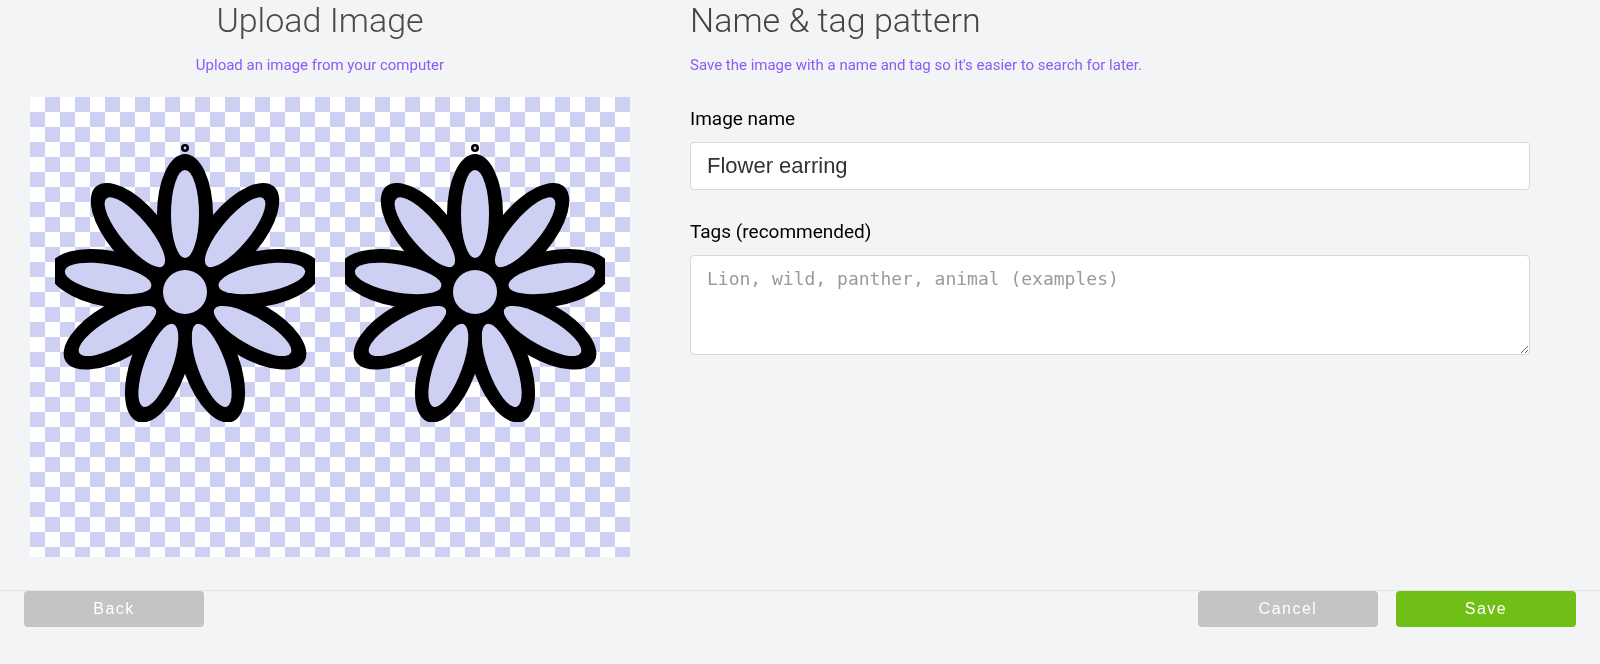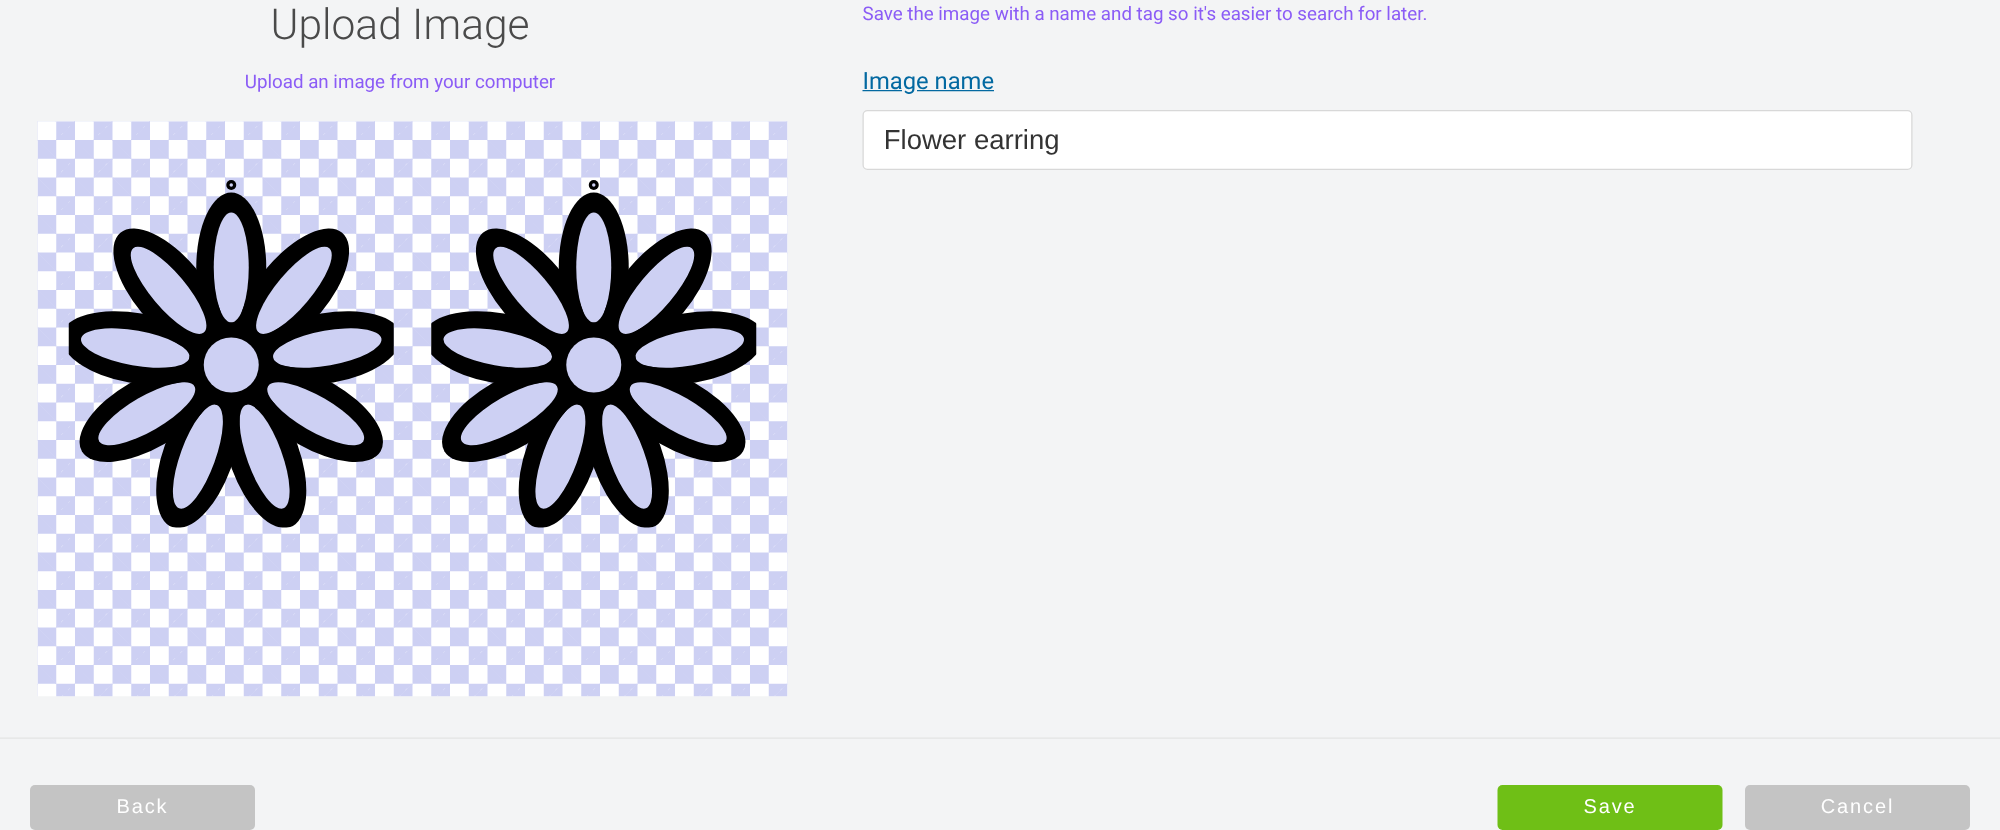--- a/index.html
+++ b/index.html
@@ -31,34 +31,34 @@
     background-color: #ffffff;
     display: flex;
     align-items: flex-start;
     justify-content: center;
     gap: 30px;
     padding-top: 45px;
   }
   .flower { width: 260px; height: 280px; }
 
   .field-group { margin-top: 30px; }
-  .field-label { font-size: 19px; color: #0369a1; margin-bottom: 12px; display: block; text-decoration: underline; }
+  .field-label { font-size: 19px; color: #000000; margin-bottom: 12px; display: block; }
   .text-input {
     width: 100%; height: 48px; border: 1px solid #d8d8d8; border-radius: 4px;
     padding: 0 16px; font-size: 22px; color: #333; background: #fff;
   }
   .text-area {
     width: 100%; height: 100px; border: 1px solid #d8d8d8; border-radius: 4px;
     padding: 12px 16px; font-size: 18px; color: #333; background: #fff; resize: both;
   }
   .text-input::placeholder, .text-area::placeholder { color: #9a9a9a; }
 
   .footer {
     height: 74px; border-top: 1px solid #e3e3e3; background: #f3f4f5;
-    display: flex; align-items: flex-end; justify-content: space-between;
+    display: flex; align-items: flex-start; justify-content: space-between;
     padding: 0 24px;
   }
   .footer-right { display: flex; gap: 18px; }
   .btn {
     min-width: 180px; height: 36px; border: none; border-radius: 4px;
     font-size: 16px; letter-spacing: 1.5px; cursor: pointer; color: #fff;
     display: inline-flex; align-items: center; justify-content: center;
     padding: 0 30px;
   }
   .btn-grey { background: #c4c4c4; }
@@ -174,30 +174,35 @@
                 </g>
             </g>
             <circle cx="130" cy="150" r="34"></circle>
             <circle cx="130" cy="150" r="22" fill="#cdd0f3"></circle>
           </g>
         </svg>
       </div>
     </div>
 
     <div class="col right">
+      <h1>Name &amp; tag pattern</h1>
       <p class="sub">Save the image with a name and tag so it's easier to search for later.</p>
 
       <div class="field-group">
         <label class="field-label">Image name</label>
         <input type="text" class="text-input" value="Flower earring" style="">
       </div>
 
+      <div class="field-group">
+        <label class="field-label">Tags (recommended)</label>
+        <textarea class="text-area" placeholder="Lion, wild, panther, animal (examples)" style=""></textarea>
+      </div>
     </div>
   </div>
 
   <div class="footer">
     <button class="btn btn-grey">Back</button>
     <div class="footer-right">
+      <button class="btn btn-grey">Cancel</button>
       <button class="btn btn-green">Save</button>
-      <button class="btn btn-grey">Cancel</button>
     </div>
   </div>
 </div>
 
 </body></html>

